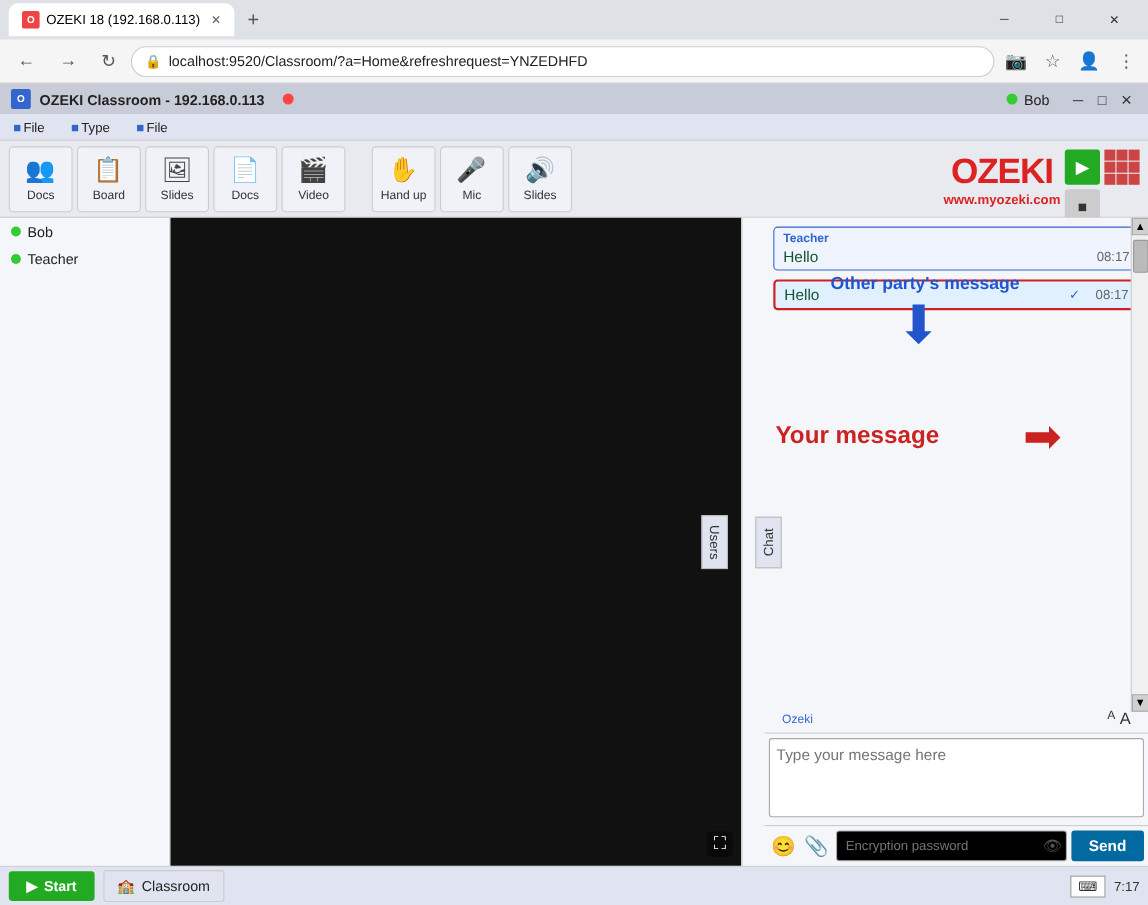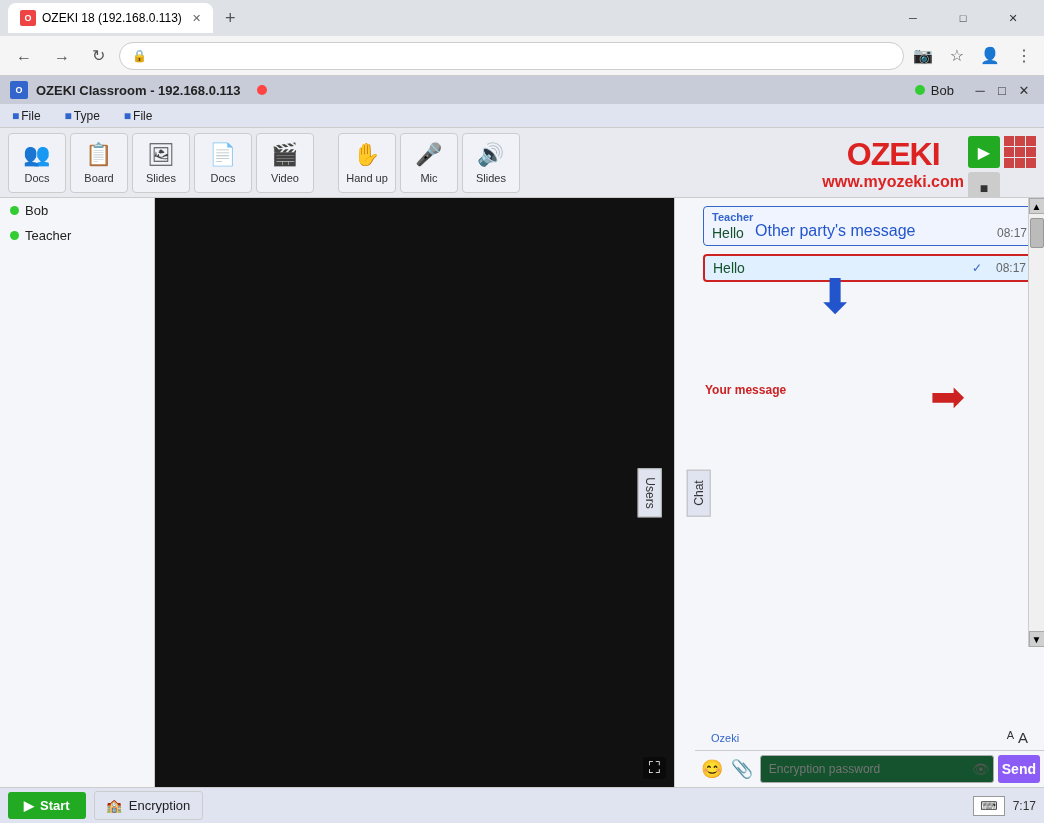--- a/index.html
+++ b/index.html
@@ -176,21 +176,21 @@
     .toolbar-btn .label { color: #333; }
     .toolbar-separator { width: 16px; }
     .ozeki-logo {
       position: absolute;
       right: 80px;
       top: 50%;
       transform: translateY(-50%);
       display: flex; flex-direction: column; align-items: center;
     }
     .ozeki-text { font-size: 32px; font-weight: 900; color: #dd2222; letter-spacing: -1px; }
-    .ozeki-sub { font-size: 16px; color: #333; }
+    .ozeki-sub { font-size: 12px; color: #333; }
     .ozeki-sub span { color: #dd2222; font-weight: bold; }
     .ozeki-grid {
       position: absolute;
       right: 8px;
       top: 8px;
       display: grid; grid-template-columns: repeat(3,10px); gap: 1px;
     }
     .grid-cell { width: 10px; height: 10px; background: #cc4444; }
     .play-btn {
       position: absolute;
@@ -317,36 +317,36 @@
       flex-direction: column;
     }
     .annotations-overlay {
       position: absolute;
       top: 0; left: 0; right: 0; bottom: 0;
       pointer-events: none;
       z-index: 10;
     }
     .ann-other-party {
       position: absolute;
-      top: 24px; left: 60px;
+      top: 52px; left: 60px;
       color: #2255cc;
-      font-size: 16px; font-weight: normal;
+      font-size: 16px; font-weight: bold;
     }
     .ann-arrow-down {
       position: absolute;
       top: 75px; left: 120px;
       color: #2255cc;
       font-size: 48px;
       line-height: 1;
     }
     .ann-your-msg {
       position: absolute;
       top: 185px; left: 10px;
       color: #cc2222;
-      font-size: 12px; font-weight: bold;
+      font-size: 22px; font-weight: bold;
     }
     .ann-arrow-right {
       position: absolute;
       top: 178px; left: 235px;
       color: #cc2222;
       font-size: 42px;
       line-height: 1;
     }
 
     
@@ -418,32 +418,32 @@
       display: flex; align-items: center;
     }
     .enc-input {
       width: 100%;
       height: 28px;
       border: 1px solid #aaa;
       border-radius: 3px;
       padding: 0 28px 0 8px;
       font-size: 12px;
       color: #aaa;
-      background: #14532d;
+      background: #000000;
     }
     .eye-btn {
       position: absolute; right: 4px;
       background: none; border: none; cursor: pointer;
       font-size: 14px; color: #555;
     }
     .send-btn {
-      background: #8b5cf6;
+      background: #0369a1;
       border: none; border-radius: 3px;
       color: white; font-size: 14px; font-weight: bold;
-      padding: 6px 4px;
+      padding: 6px 16px;
       cursor: pointer;
       text-align: right;
     }
 
     
     .scrollbar {
       width: 16px;
       background: #e8e8e8;
       border-left: 1px solid #ccc;
       display: flex; flex-direction: column; align-items: center;
@@ -522,20 +522,21 @@
     <button class="win-btn close">✕</button>
   </div>
 </div>
 
 <div class="browser-nav">
   <button class="nav-btn">←</button>
   <button class="nav-btn">→</button>
   <button class="nav-btn">↻</button>
   <div class="address-bar">
     <span class="lock-icon">🔒</span>
+    <span class="address-text">localhost:9520/Classroom/?a=Home&amp;refreshrequest=YNZEDHFD</span>
   </div>
   <div class="nav-icons">
     <button class="nav-icon-btn">📷</button>
     <button class="nav-icon-btn">☆</button>
     <button class="nav-icon-btn">👤</button>
     <button class="nav-icon-btn">⋮</button>
   </div>
 </div>
 
 <div class="app-title-bar">
@@ -672,20 +673,23 @@
       </div>
 
       <div style="display:flex; justify-content:space-between; align-items:center; padding: 2px 8px;">
         <span class="ozeki-label">Ozeki</span>
         <div class="font-controls">
           <span style="font-size:11px;">A</span>
           <span style="font-size:15px;">A</span>
         </div>
       </div>
 
+      <div class="chat-input-area">
+        <textarea class="msg-textarea" placeholder="Type your message here" style=""></textarea>
+      </div>
 
       <div class="chat-bottom-bar">
         <button class="emoji-btn">😊</button>
         <button class="attachment-btn">📎</button>
         <div class="enc-input-wrap">
           <input class="enc-input" type="password" placeholder="Encryption password" style="">
           <button class="eye-btn">👁</button>
         </div>
         <button class="send-btn">Send</button>
       </div>
@@ -703,19 +707,19 @@
   </div>
 </div>
 
 <div class="status-bar">
   <button class="start-btn">
     <span>▶</span>
     <span>Start</span>
   </button>
   <button class="classroom-btn">
     <span>🏫</span>
-    <span>Encryption</span>
+    <span>Classroom</span>
   </button>
   <div class="status-time">
     <span class="keyboard-icon-box">⌨</span>
     <span>7:17</span>
   </div>
 </div>
 
 </body></html>

